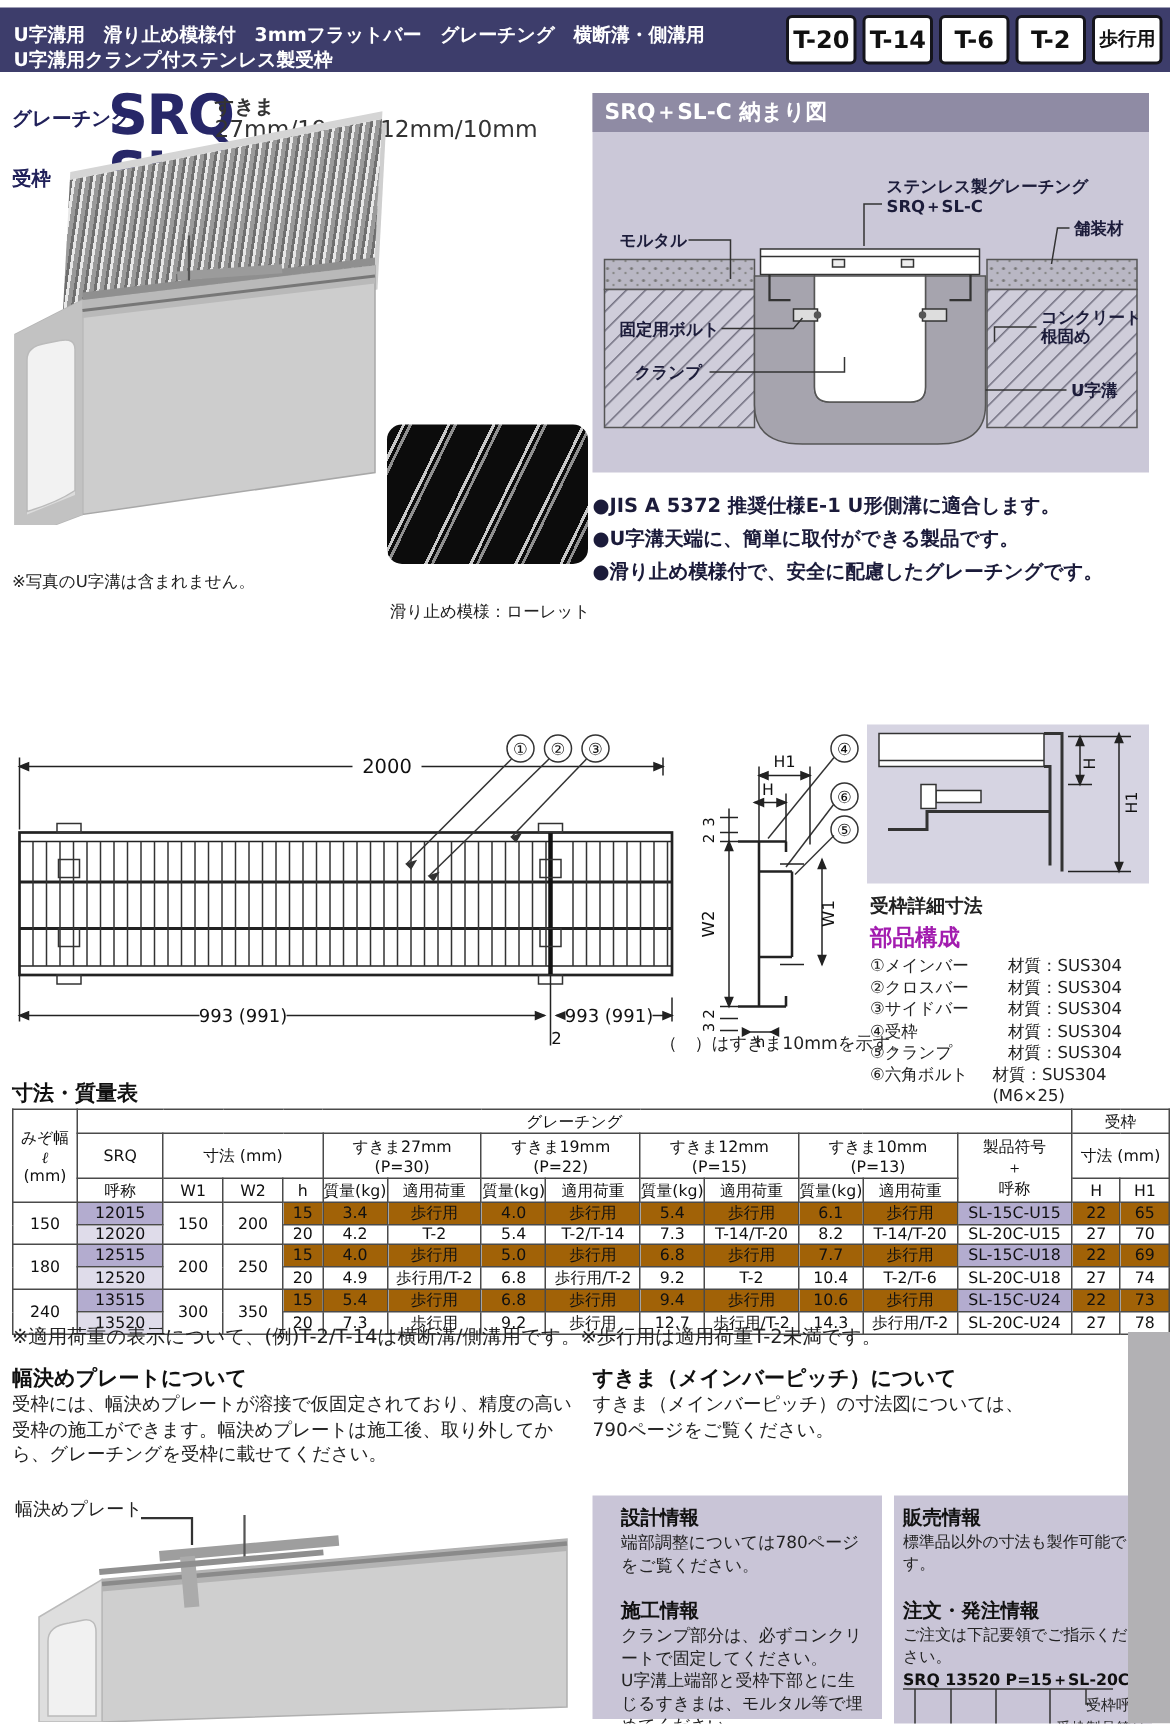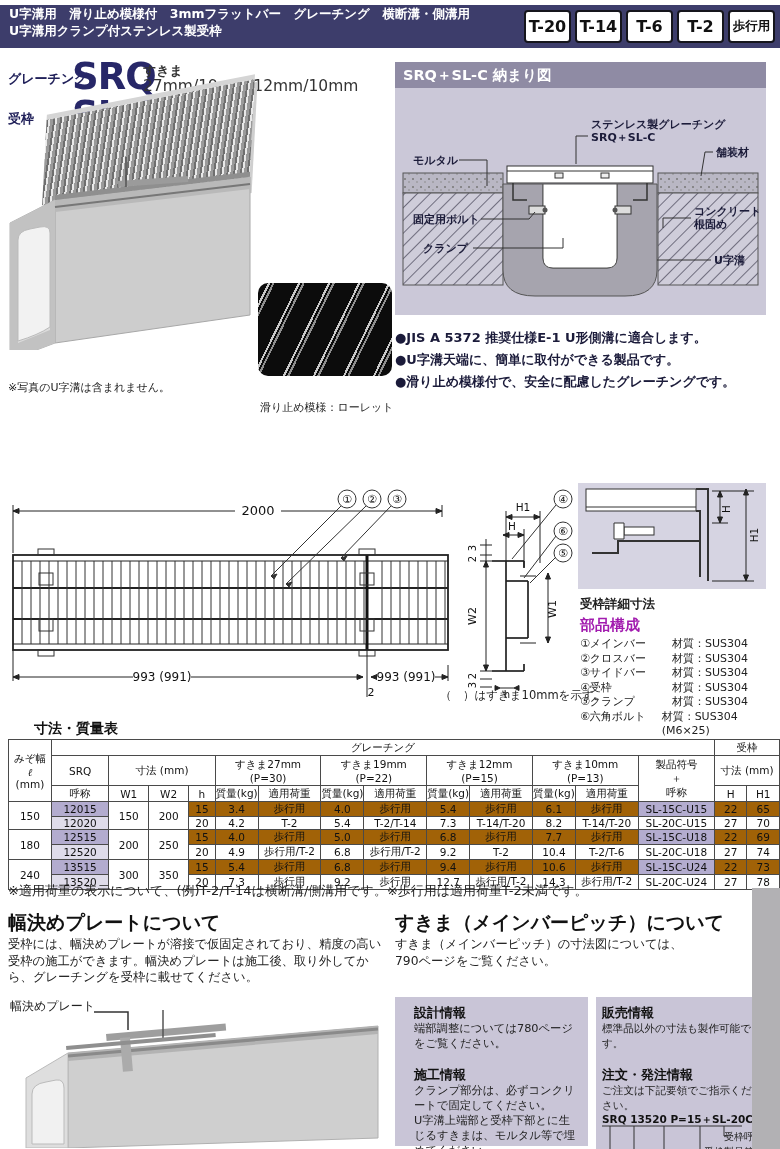--- a/index.html
+++ b/index.html
@@ -1,20 +1,20 @@
 <!DOCTYPE html>
 <html><head>
 <meta charset="utf-8">
 <style>
   * { margin:0; padding:0; box-sizing:border-box; }
   body { font-family:"DejaVu Sans", sans-serif; background:#fff; }
   #page { position:relative; width:780px; height:1149px; background:#fff; overflow:hidden; color:#1a1a1a; }
 
   
-  .hdr { position:absolute; left:0; top:5px; width:780px; height:43px; background:#3d3d6b; display:flex; align-items:flex-start; }
+  .hdr { position:absolute; left:0; top:5px; width:780px; height:43px; background:#3d3d6b; display:flex; align-items:flex-end; }
   .hdr-text { color:#fff; font-weight:bold; font-size:12.5px; line-height:17px; padding-left:9px; white-space:nowrap; }
   .hdr-badges { position:absolute; right:5px; top:5px; display:flex; gap:4px; }
   .badge { width:47px; height:33px; background:#fff; border:2px solid #15151c; border-radius:4px; display:flex; align-items:center; justify-content:center; font-weight:bold; font-size:16px; color:#111; }
   .badge.small { font-size:12.5px; }
 
   
   .tt-label { position:absolute; font-weight:bold; font-size:13px; color:#21215a; }
   .tt-model { position:absolute; font-weight:bold; font-size:37px; letter-spacing:-1px; color:#272768; line-height:1; }
   .gap-label { position:absolute; left:143px; top:62px; font-weight:bold; font-size:13px; color:#333; }
   .gap-values { position:absolute; left:143px; top:77px; font-size:15.5px; color:#333; }
@@ -36,34 +36,34 @@
   .features { position:absolute; left:395px; top:327px; width:380px; font-size:13px; color:#1b1b3a; font-weight:bold; line-height:22px; }
   .dnote { position:absolute; left:440px; top:688px; font-size:11.5px; color:#222; }
   .detail-box { position:absolute; left:578px; top:483px; width:188px; height:106px; background:#d6d4e2; }
   .detail-cap { position:absolute; left:580px; top:596px; font-size:12.5px; font-weight:bold; color:#222; }
   .parts { position:absolute; left:580px; top:616px; width:195px; }
   .parts-title { font-weight:bold; font-size:15px; color:#a21caf; margin-bottom:2px; }
   .parts-row { font-size:11px; color:#222; line-height:14.5px; display:flex; }
   .parts-row .pn { width:92px; }
 
   
-  .tbl-title { position:absolute; left:8px; top:720px; font-size:14px; font-weight:bold; color:#111;margin-left:26px; }
+  .tbl-title { position:absolute; left:8px; top:720px; font-size:14px; font-weight:bold; color:#111; }
   table.spec { position:absolute; left:8px; top:739px; border-collapse:collapse; table-layout:fixed; }
   table.spec td, table.spec th { border:1px solid #4a4a4a; font-weight:normal; text-align:center; vertical-align:middle; font-size:10.5px; color:#111; padding:0; overflow:hidden; white-space:nowrap; }
   table.spec .h1r { height:16px; } .h2r { height:30px; } .h3r { height:16px; }
   table.spec tr.dr { height:13px; }
   .tiny { font-size:9px; }
   .purp { background:#b3accf; font-weight:bold; }
   .lpurp { background:#dfdcea; font-weight:bold; }
   .shade { background:#a16207; }
   .bold { font-weight:bold; }
   .tbl-note { position:absolute; left:8px; top:882px; font-size:13px; color:#222; }
 
   
-  .sec-title { font-size:19px; font-weight:bold; color:#111; }
+  .sec-title { font-size:14px; font-weight:bold; color:#111; }
   .sec-body { font-size:12.3px; color:#222; line-height:16.5px; }
   .wplate { position:absolute; left:8px; top:910px; width:378px; }
   .wplate-label { position:absolute; left:10px; top:998px; font-size:12px; color:#222; }
   .pitch-sec { position:absolute; left:395px; top:910px; width:375px; }
   .infobox { position:absolute; background:#c9c5d7; padding:8px 9px; }
   .ib-title { font-size:13px; font-weight:bold; color:#111; line-height:16px; }
   .ib-body { font-size:11.3px; color:#222; line-height:15px; margin-bottom:16px; }
   .edge-strip { position:absolute; left:752px; top:888px; width:28px; height:261px; background:#b2b1b4; }
   svg text { font-family:"DejaVu Sans", sans-serif; }
 </style>

